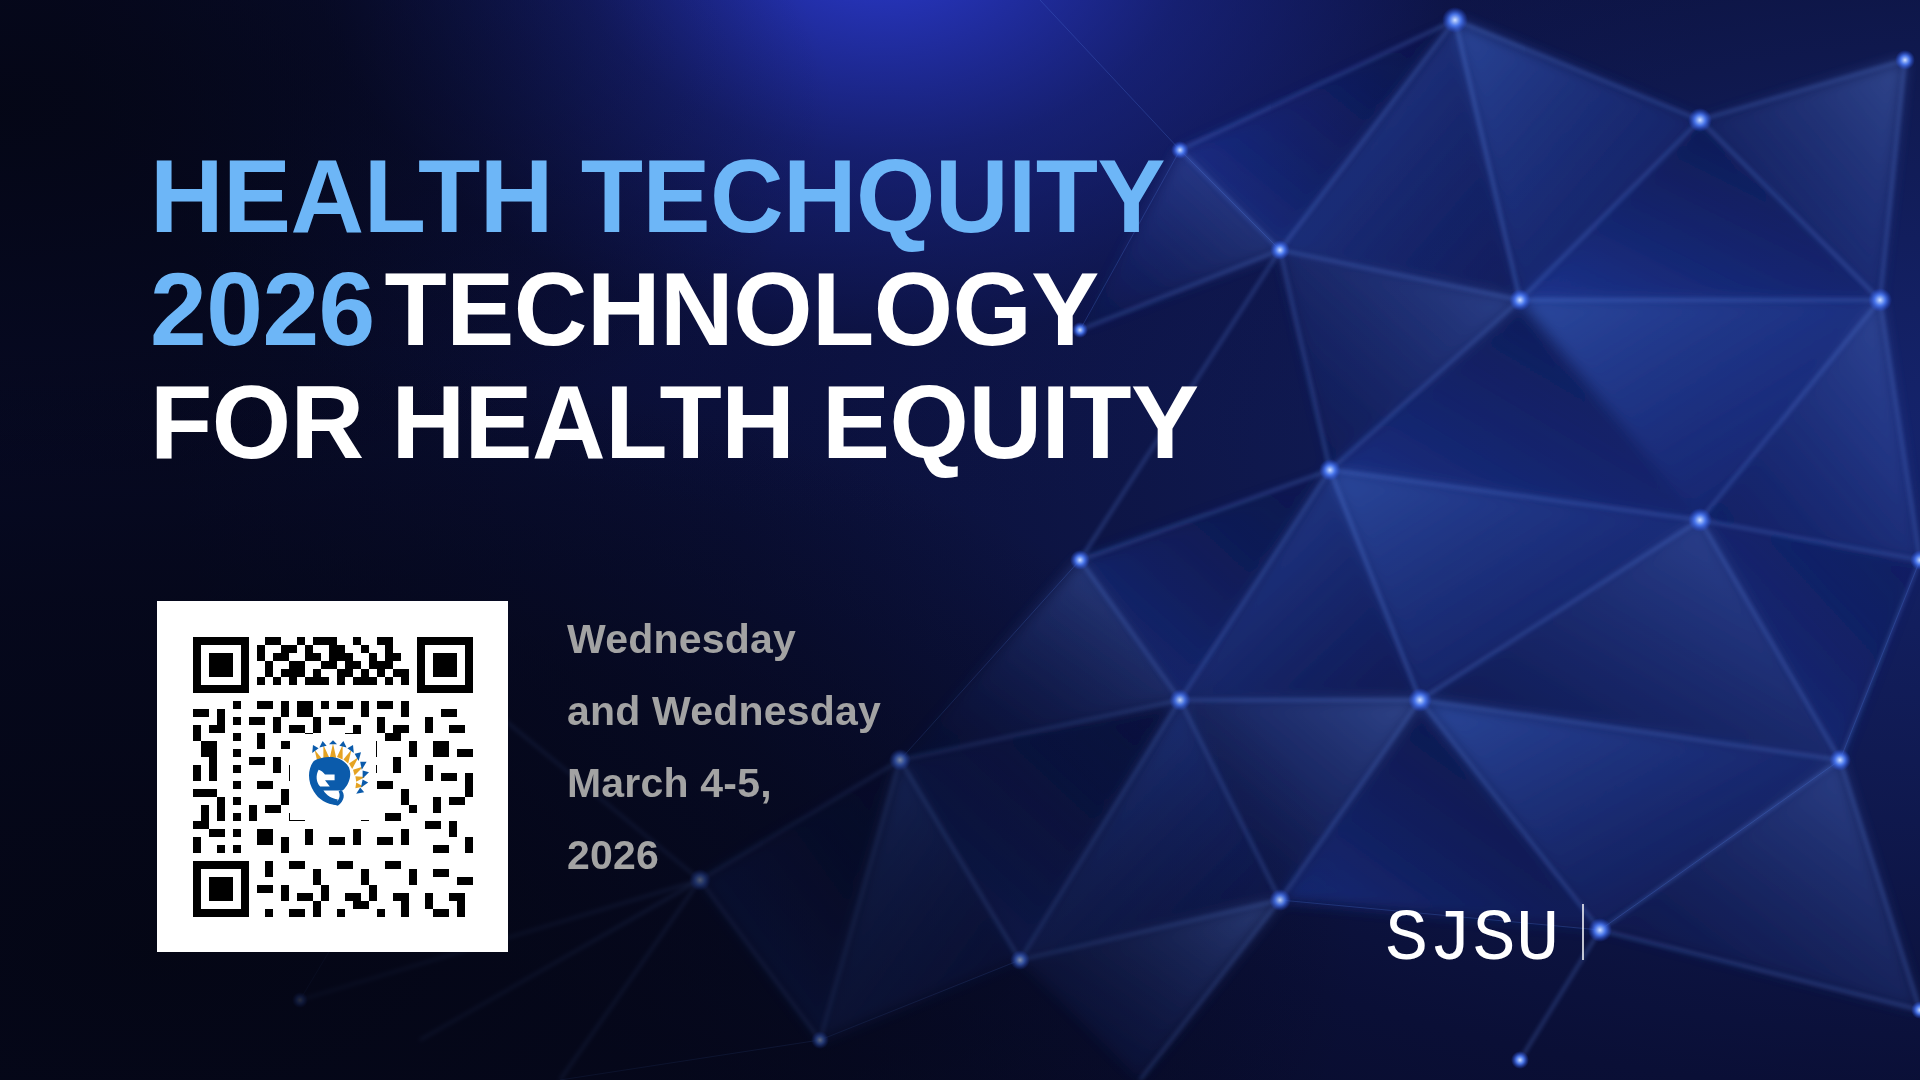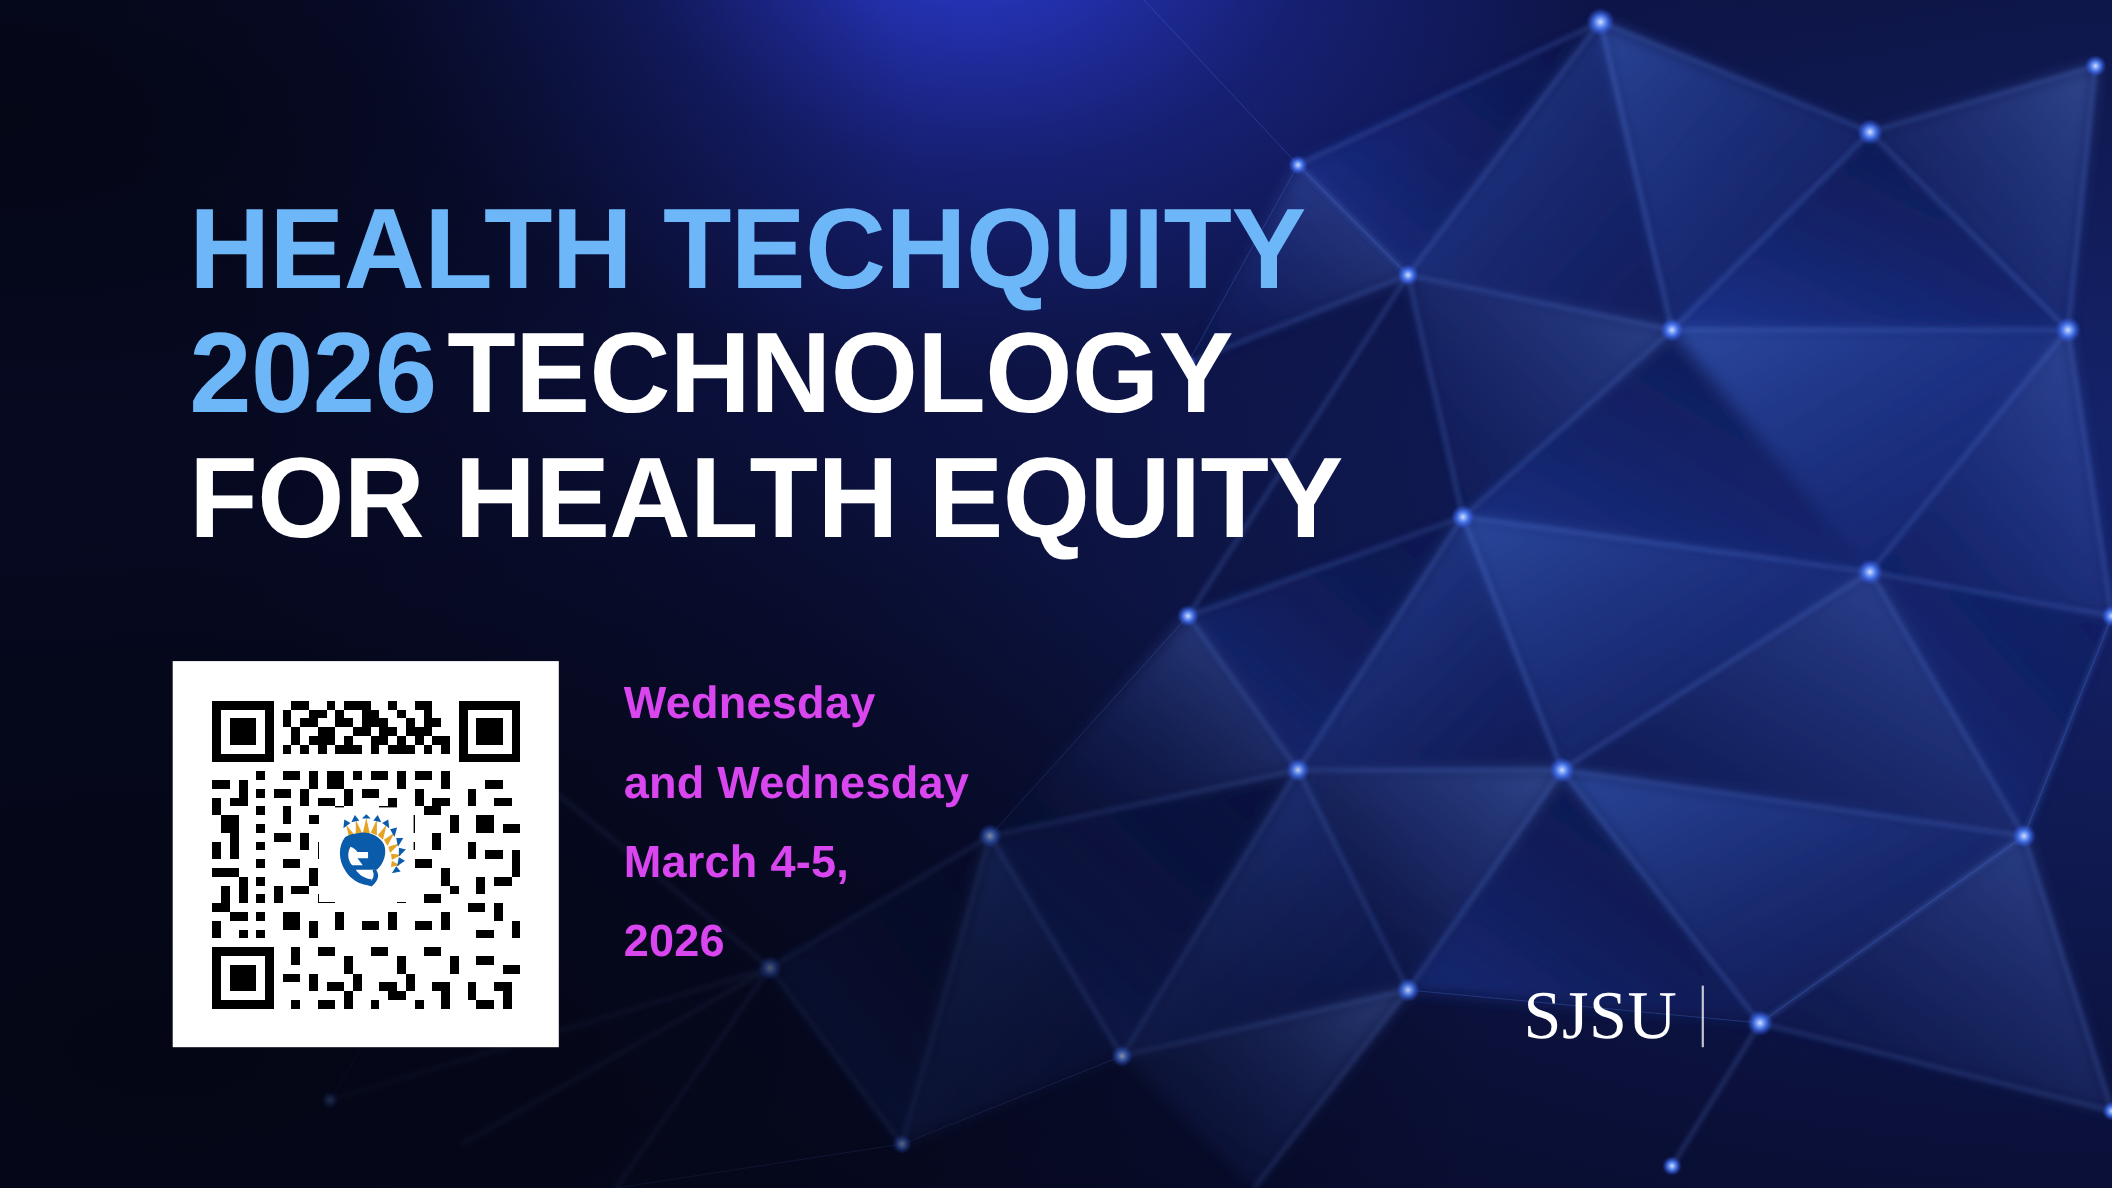--- a/index.html
+++ b/index.html
@@ -26,23 +26,22 @@
     background:
       radial-gradient(95% 85% at 8% 88%, rgba(4,6,20,0.92) 0%, rgba(4,6,20,0.55) 38%, rgba(4,6,20,0) 66%),
       radial-gradient(70% 60% at 0% 10%, rgba(4,6,20,0.85) 0%, rgba(4,6,20,0) 62%);
   }
   .bg-net{position:absolute;inset:0;}
   .bg-net svg{display:block;width:1920px;height:1080px;}
 
   
   .headline{
     position:absolute;
-    left:172px; top:140px;
+    left:150px; top:140px;
     width:1260px;
-    margin-top:31px;
   }
   .hl-line{
     display:block;
     font-family:"Liberation Sans",sans-serif;
     font-weight:700;
     font-size:104px;
     line-height:113px;
     letter-spacing:-0.5px;
     white-space:nowrap;
     text-transform:uppercase;
@@ -73,42 +72,43 @@
     background:#ffffff;
     display:flex;align-items:center;justify-content:center;
   }
   .qr-logo svg{display:block;width:80px;height:80px;}
 
   
   .date-block{
     position:absolute;
     left:567px; top:603px;
     width:420px;
-    color:#d946ef;
+    color:#a3a3a3;
     font-family:"Liberation Sans",sans-serif;
     font-weight:700;
     font-size:41px;
     line-height:72px;
     letter-spacing:0.2px;
   }
   .date-block span{display:block;white-space:nowrap;}
 
   
   .sjsu{
     position:absolute;
     left:1385px; top:893px;
     display:flex;align-items:center;
     color:#ffffff;
   }
   .sjsu-mark{
-    font-family:Liberation Serif, serif;
+    font-family:Liberation Mono, monospace;
     font-weight:400;
-    font-size:62px;
+    font-size:72px;
     line-height:62px;
     letter-spacing:0.5px;
+    margin-top:16px;
   }
   .sjsu-rule{
     width:2px;height:56px;
     background:rgba(255,255,255,0.75);
     margin:0 20px 0 22px;
   }
   .sjsu-name{
     font-family:"Liberation Serif",serif;
     font-weight:400;
     font-size:29px;

